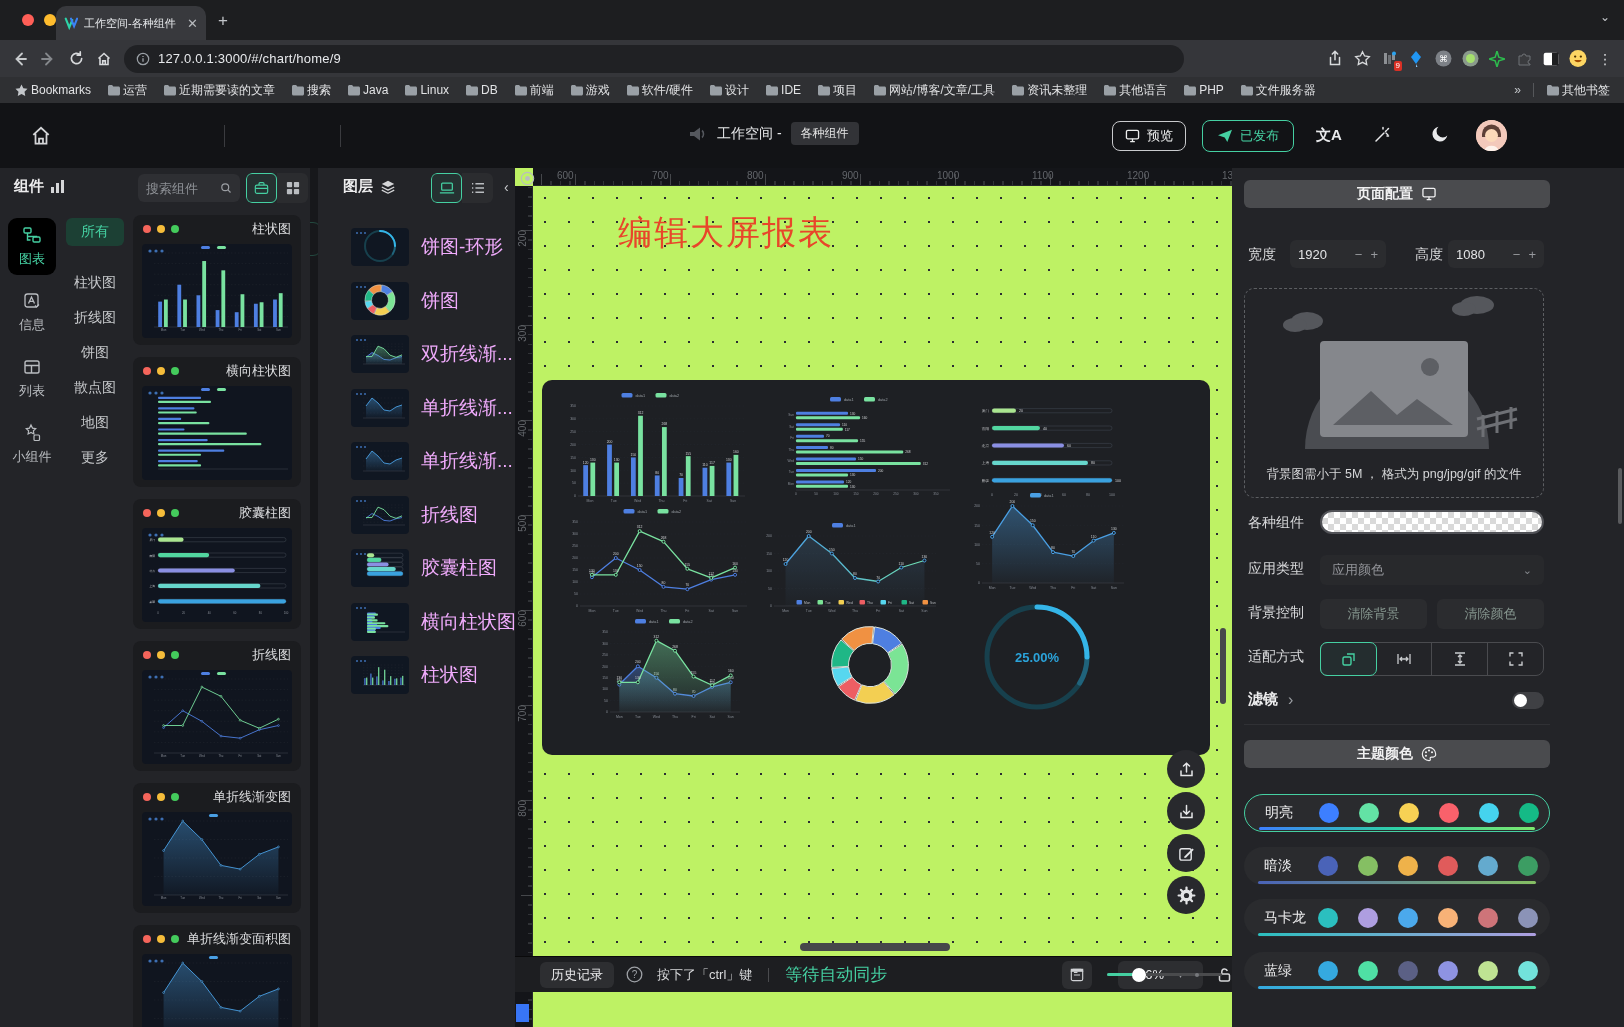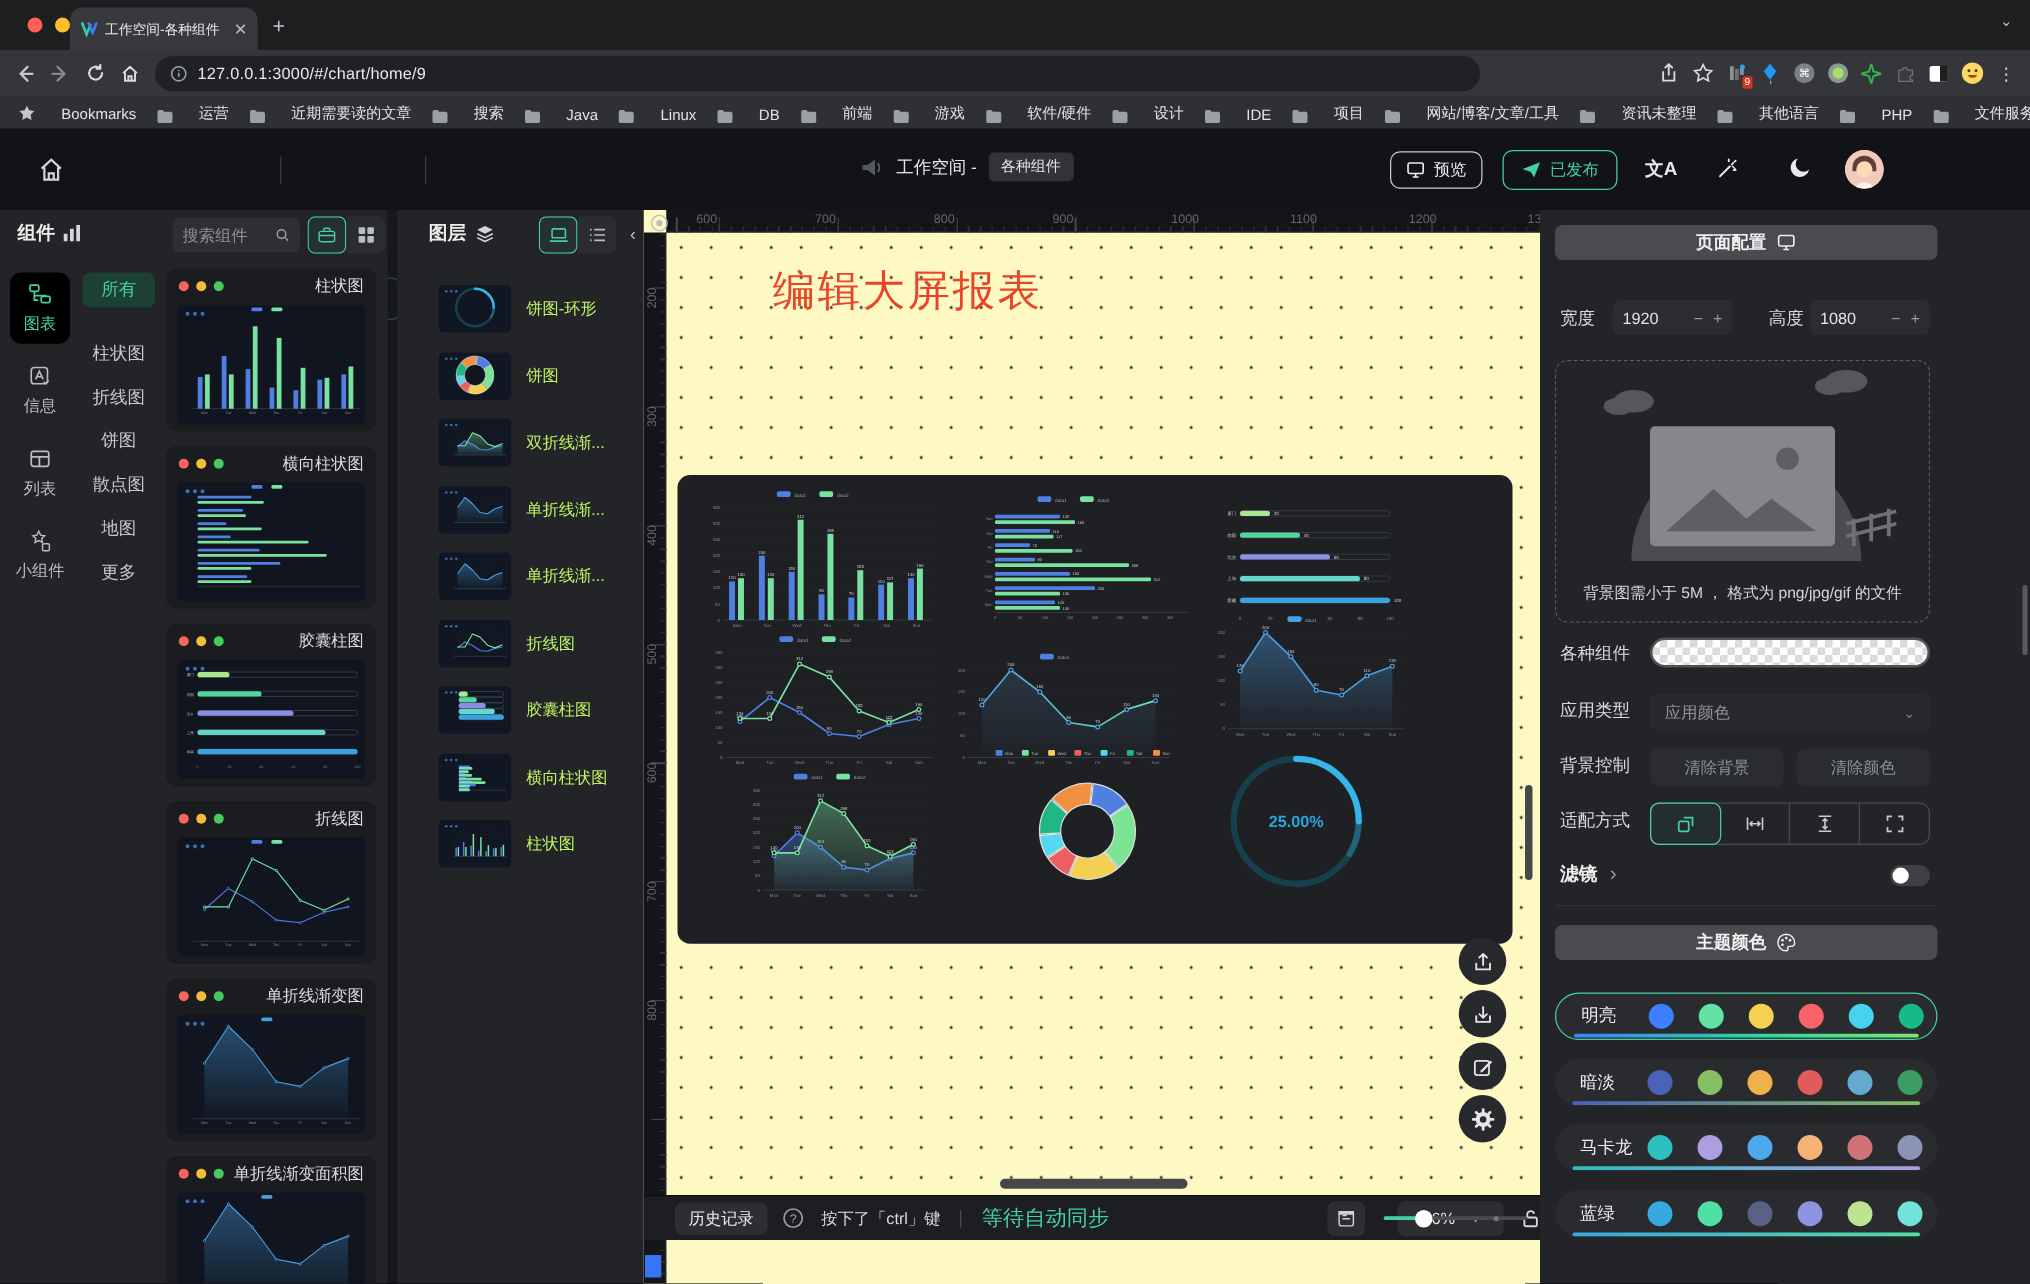--- a/index.html
+++ b/index.html
@@ -22,21 +22,21 @@
 .addrbar{position:relative;height:37px;background:#35363a;display:flex;align-items:center}
 .navic{width:28px;height:28px;display:flex;align-items:center;justify-content:center;color:#c7cacc;font-size:15px}
 .omni{height:28px;background:#202124;border-radius:14px;display:flex;align-items:center;
   padding:0 12px;gap:8px;margin-left:6px;width:1060px}
 .omni-url{font-size:13px;color:#e8eaed;letter-spacing:.2px}
 .addr-right{margin-left:auto;display:flex;align-items:center;gap:9px;padding-right:10px}
 .extic{width:18px;height:18px;position:relative;display:flex;align-items:center;justify-content:center}
 .badge9{position:absolute;right:-4px;bottom:-3px;background:#d93025;color:#fff;font-size:8px;
   padding:0 2px;border-radius:2px;line-height:10px}
 .bmbar{height:26px;background:#2f3033;display:flex;align-items:center;padding:0 14px;gap:16px;font-size:12px;color:#e2e3e5}
-.bm{display:flex;align-items:flex-end;gap:20px;white-space:nowrap}
+.bm{display:flex;align-items:center;gap:2px;white-space:nowrap}
 .bm-end{margin-left:auto;display:flex;align-items:center;gap:12px}
 .bm-sep{width:1px;height:14px;background:#55575a}
 
 
 .appbar{position:relative;height:65px;background:#121316}
 .tbtn{position:absolute;top:119px}
 .gbtn{border:1px solid rgba(69,208,162,.65);border-radius:9px;background:transparent;
   display:flex;align-items:center;justify-content:center;color:#45d0a2}
 .vsep{position:absolute;width:1px;height:22px;background:#3a3b3f;top:22px}
 .pill{background:#323337;border-radius:4px;padding:3px 10px;font-size:12px;color:#e4e4e4}
@@ -58,24 +58,24 @@
 .navitem.on{background:#000000;color:#45d0a2}
 .cat{position:absolute;left:66px;width:58px;text-align:center;font-size:14px;color:#c6c8cb;padding:5px 0;border-radius:6px}
 .cat.on{background:#1c4034;color:#45d0a2}
 .card{position:absolute;left:133px;width:168px;height:130px;background:#1b1c1f;border-radius:8px;overflow:hidden}
 .cardhead{height:28px;display:flex;align-items:center;padding:0 10px;gap:6px}
 .dot{width:8px;height:8px;border-radius:50%}
 .cardtitle{margin-left:auto;font-size:13px;color:#dcdddf}
 .preview{margin:1px 9px;background:#10151f;border-radius:4px}
 .layrow{position:absolute;left:0;width:100%;height:48px;display:flex;align-items:center;gap:12px;padding-left:33px}
 .laythumb{width:58px;height:38px;background:#101722;border-radius:4px;flex:none}
-.laylabel{font-size:13px;color:#bef264;white-space:nowrap}
-
-
-.canvas{flex:1;position:relative;background:#fef9c3;overflow:hidden}
+.laylabel{font-size:19px;color:#f0abfc;white-space:nowrap}
+
+
+.canvas{flex:1;position:relative;background:#bef264;overflow:hidden}
 .grid{position:absolute;left:18px;top:18px;right:0;bottom:71px;
   background-image:radial-gradient(circle,#2b2d32 1px,transparent 1.4px);background-size:24px 24px}
 .ruler-h{position:absolute;left:18px;top:0;right:0;height:18px;background:#141519;border-bottom:1px solid #26272b;
   background-image:repeating-linear-gradient(90deg,#45474b 0 1px,transparent 1px 95px),
   repeating-linear-gradient(90deg,#303236 0 1px,transparent 1px 9.5px);
   background-size:100% 12px,100% 5px;background-position:42px 6px,42px 13px;background-repeat:repeat-x}
 .ruler-v{position:absolute;left:0;top:18px;width:18px;bottom:0;background:#141519;border-right:1px solid #26272b;
   background-image:repeating-linear-gradient(180deg,#45474b 0 1px,transparent 1px 95px),
   repeating-linear-gradient(180deg,#303236 0 1px,transparent 1px 9.5px);
   background-size:12px 100%,5px 100%;background-position:6px 44px,13px 44px;background-repeat:repeat-y}

